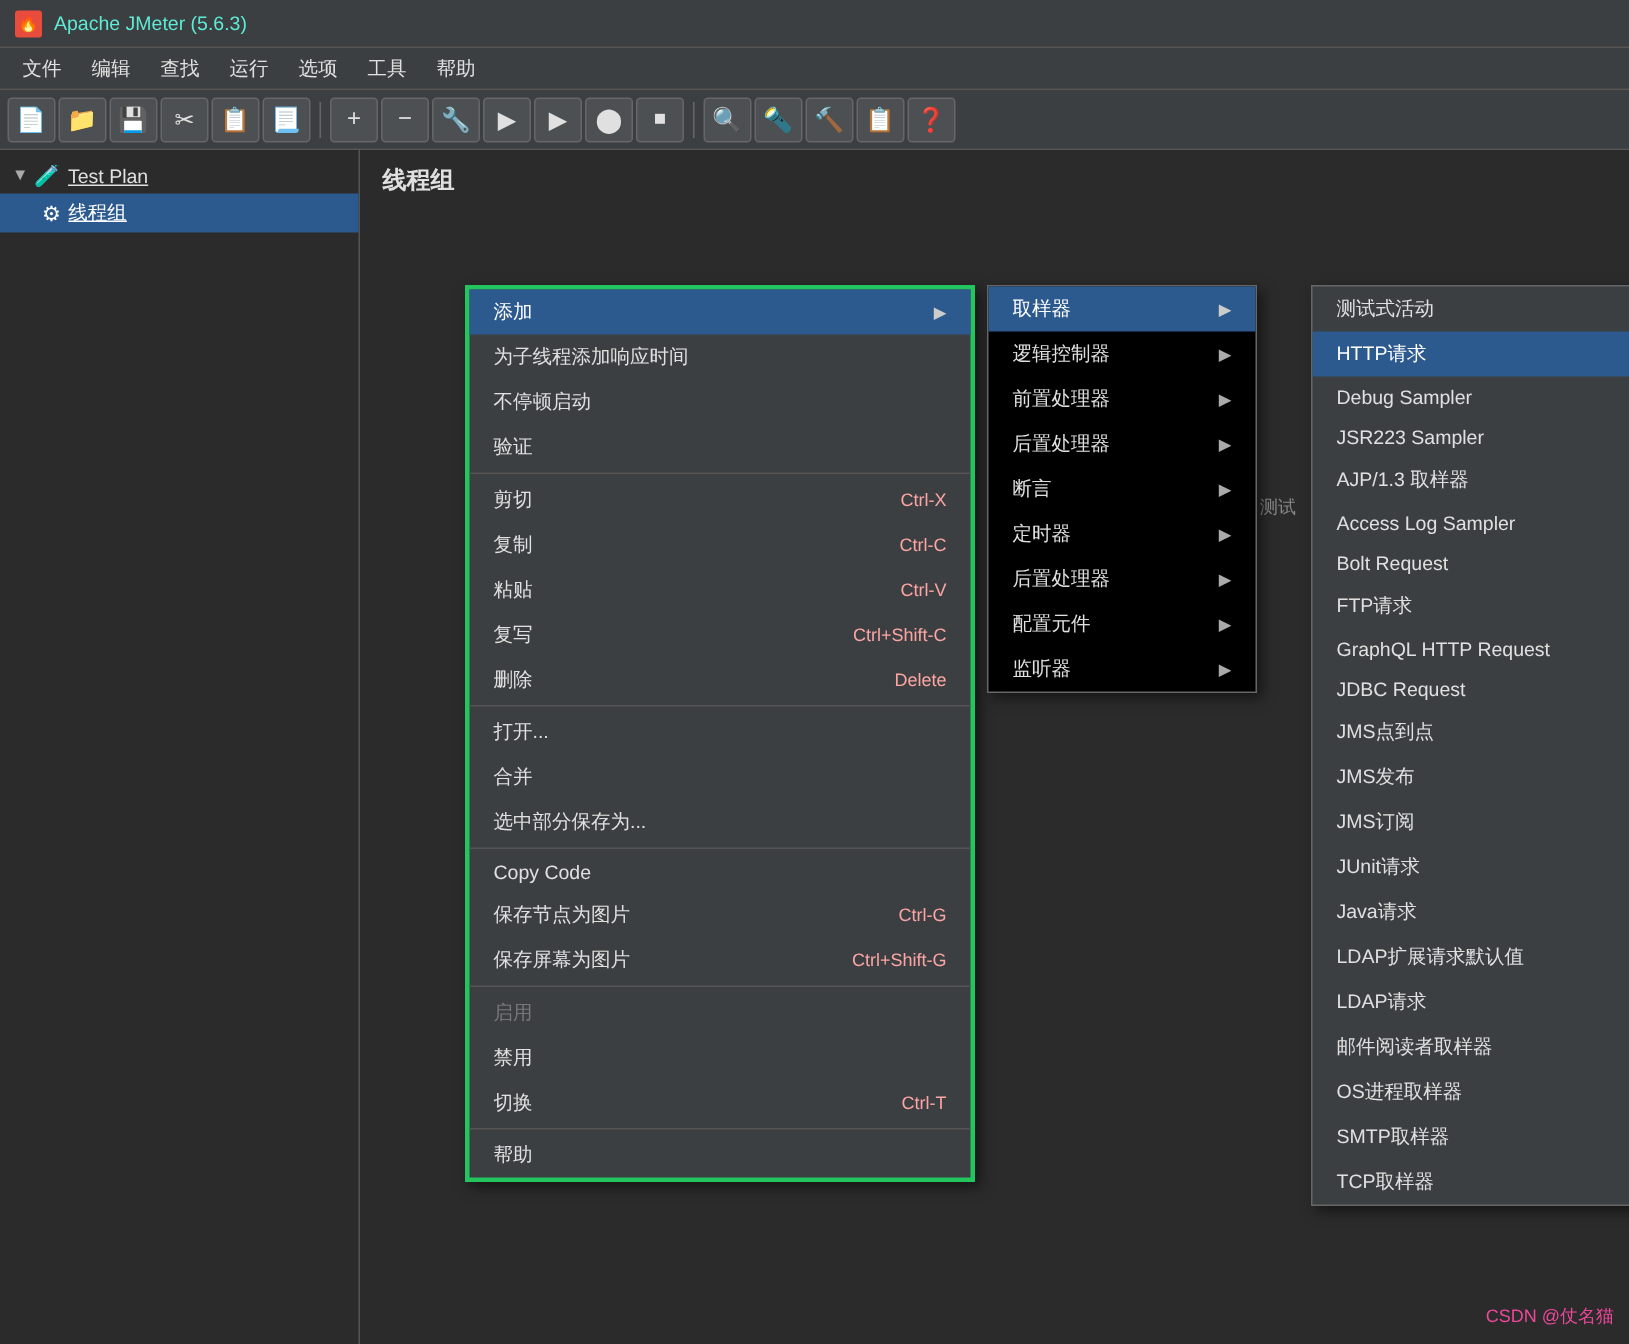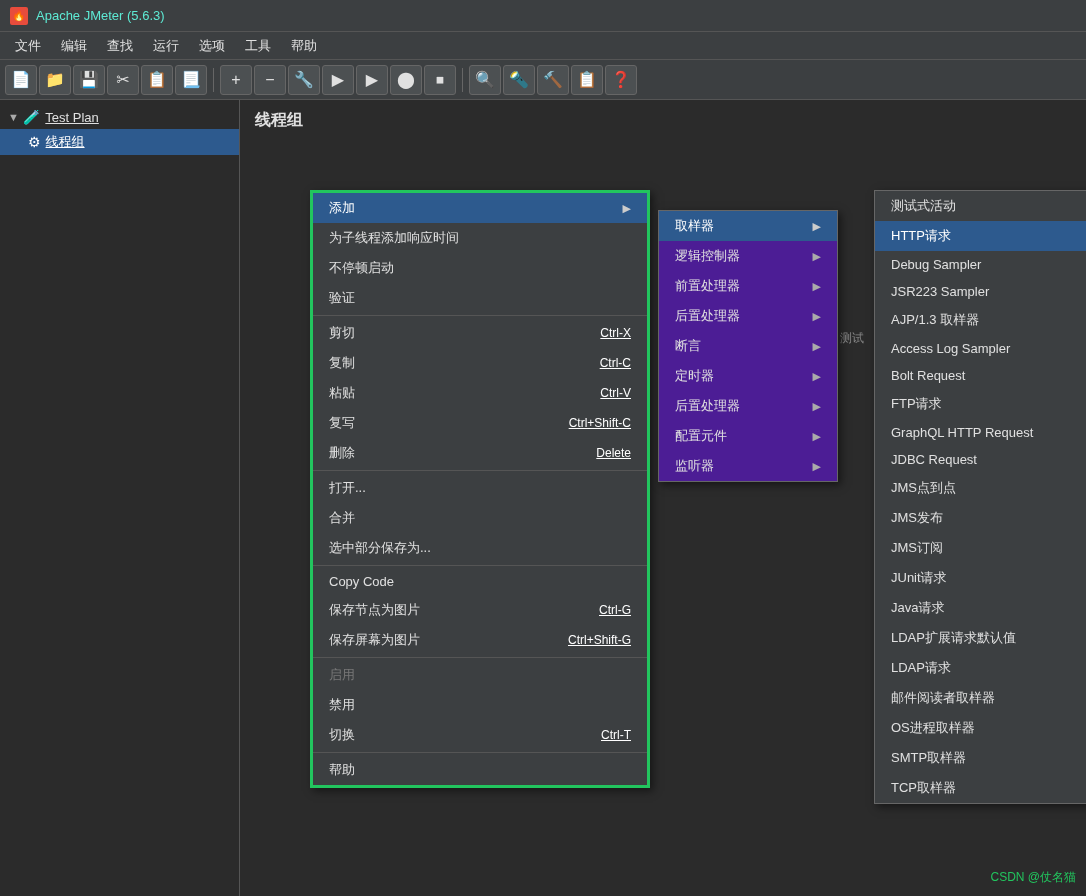--- a/index.html
+++ b/index.html
@@ -164,43 +164,41 @@
     .ctx-menu-item.disabled {
       color: #777;
       cursor: default;
     }
     .ctx-menu-separator {
       height: 1px;
       background: #555;
       margin: 2px 0;
     }
     .ctx-menu-item .shortcut {
-      color: #ffffff;
+      color: #fca5a5;
       margin-left: 20px;
       font-size: 12px;
-      text-decoration: underline;
     }
     .ctx-arrow {
       margin-left: 10px;
       color: #aaa;
       font-size: 11px;
     }
     .ctx-menu-item.highlighted .ctx-arrow {
       color: #ccc;
     }
 
     
     .submenu-1 {
       position: absolute;
-      background: #4c1d95;
+      background: #000000;
       border: 1px solid #666;
       box-shadow: 3px 3px 8px rgba(0,0,0,0.5);
       min-width: 160px;
       z-index: 200;
-      margin-top: 20px;
     }
     .submenu-1 .ctx-menu-item {
       padding: 6px 16px;
     }
 
     
     .submenu-2 {
       position: absolute;
       background: #3c3f41;
       border: 1px solid #666;
@@ -211,21 +209,21 @@
     }
     .submenu-2 .ctx-menu-item {
       padding: 6px 16px;
     }
 
     
     .watermark {
       position: absolute;
       bottom: 10px;
       right: 10px;
-      color: #22c55e;
+      color: #ec4899;
       font-size: 12px;
       z-index: 400;
     }
   </style>
 </head>
 <body>
 
 <div class="title-bar">
   <div class="title-bar-icon">🔥</div>
   <span class="title-bar-text">Apache JMeter (5.6.3)</span>

